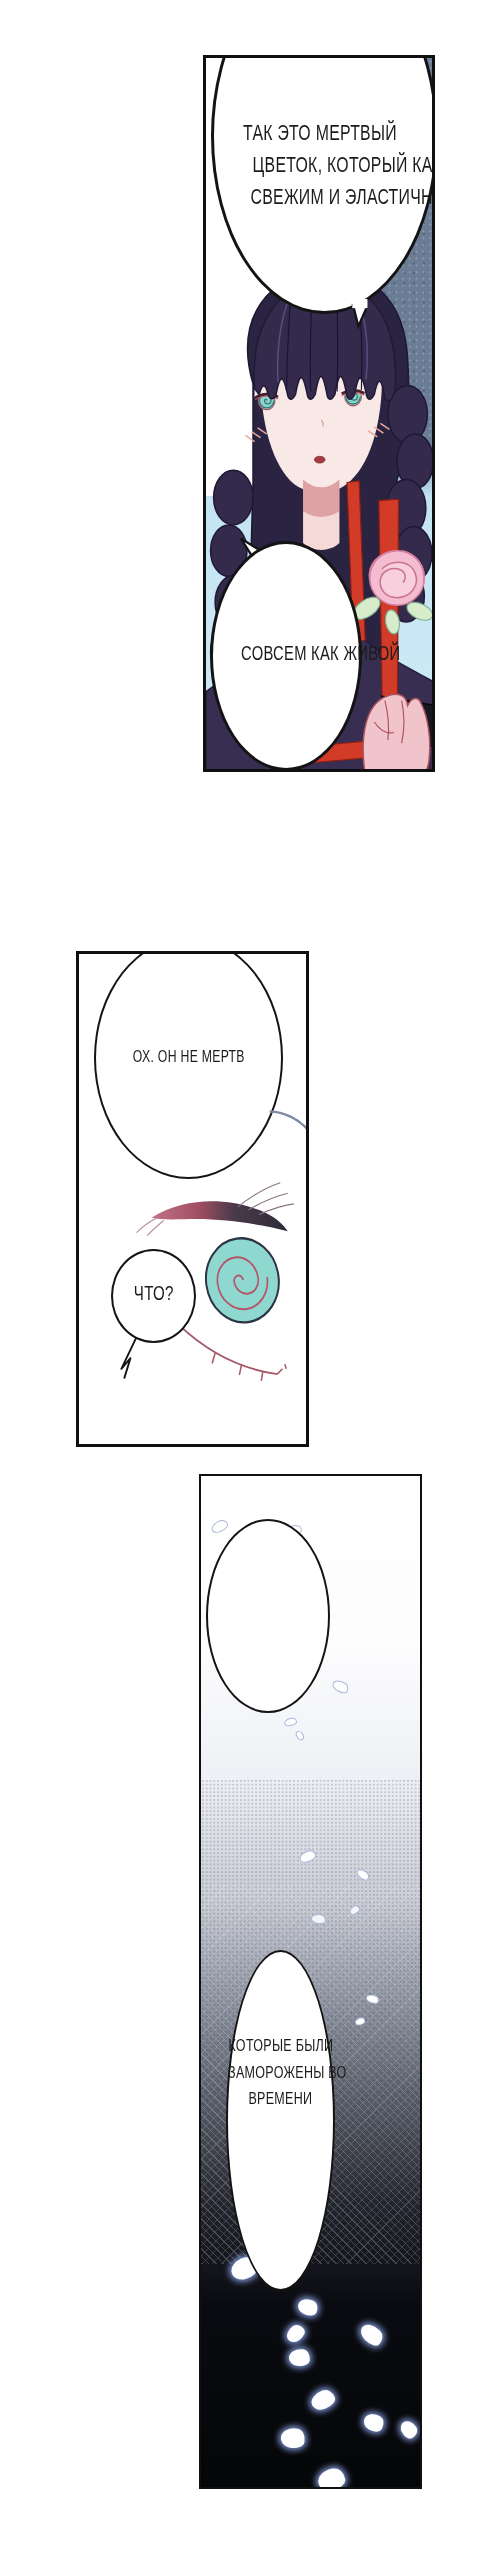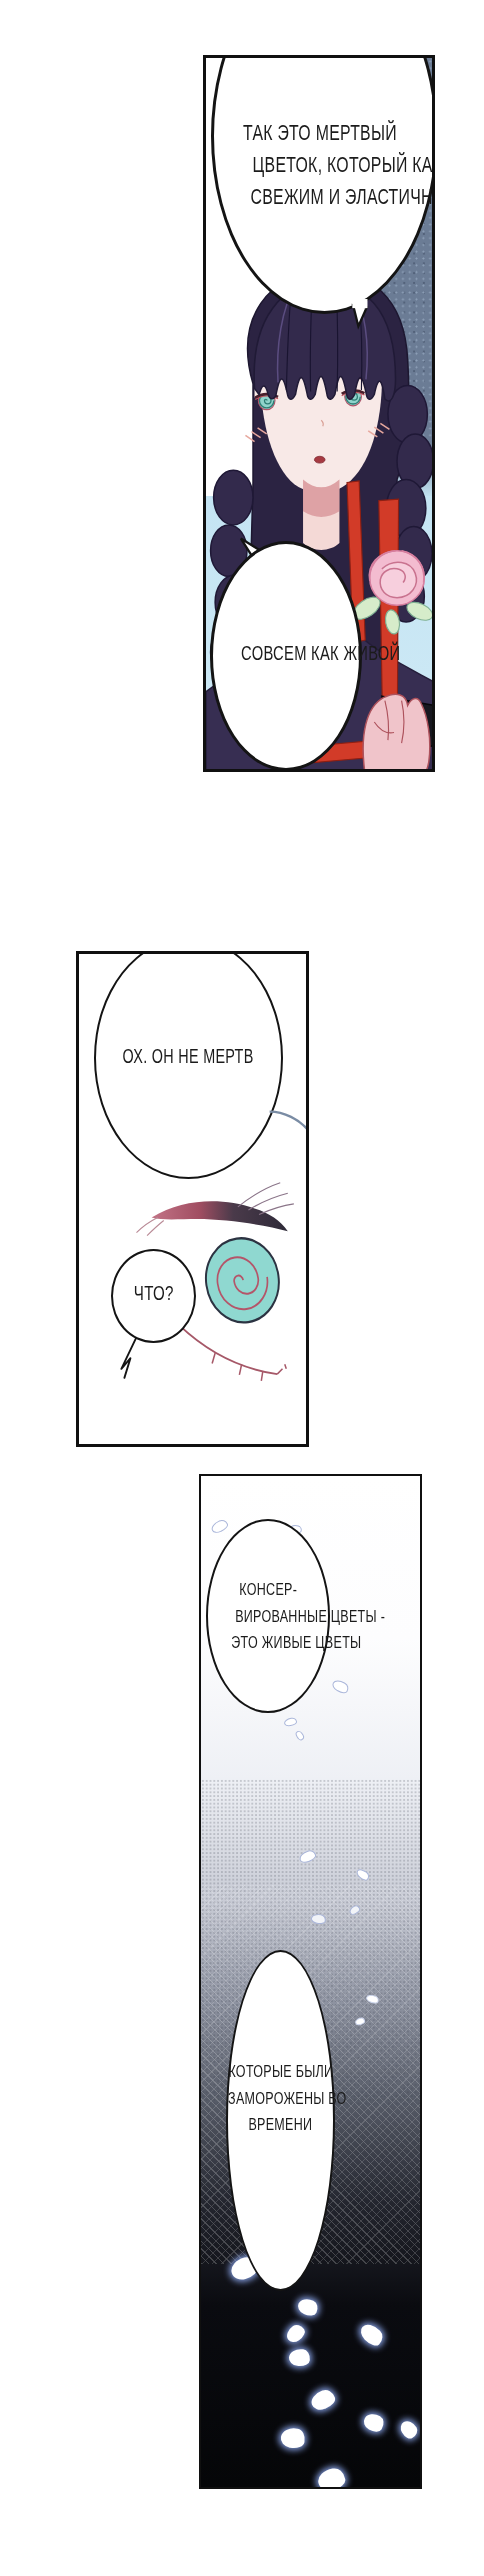--- a/index.html
+++ b/index.html
@@ -19,35 +19,35 @@
     background-size:6.8px 6.8px,9.8px 9.8px;background-position:0 0,3px 4.5px;}
   #p1-fade{left:112px;top:383px;width:120px;height:57px;background:linear-gradient(#6b7c95,#c4e4f3);}
   #p1-sky{left:0;top:438px;width:232px;height:279px;background:linear-gradient(#c4e4f3,#cfeaf6);}
   #p1-b1{left:5.3px;top:-100px;width:227px;height:356px;border-width:3px;}
   #p1-b1t{left:0;top:59px;width:227px;font-size:22px;line-height:32px;}
   #p1-b2{left:3.8px;top:483px;width:152px;height:230px;border-width:3px;}
   #p1-b2t{left:3.8px;top:582px;width:140px;font-size:20.5px;line-height:26px;}
   
   #p2{left:76px;top:951px;width:233px;height:496px;border-width:3px;}
   #p2-b1{left:15px;top:-16.7px;width:189px;height:242px;}
-  #p2-b1t{left:15px;top:91px;width:189px;font-size:20px;line-height:23px;}
+  #p2-b1t{left:15px;top:91px;width:189px;font-size:17px;line-height:23px;}
   #p2-b2{left:32px;top:295px;width:85px;height:94px;}
   #p2-b2t{left:32px;top:327px;width:85px;font-size:21px;line-height:23px;}
   
   #p3{left:199px;top:1474px;width:223px;height:1015px;border-width:2.3px;
       background:linear-gradient(180deg,#ffffff 0%,#fdfdfe 16%,#eef0f5 30%,#c9ccd6 42%,#8e93a1 52%,#555a66 62%,#23252e 72%,#0a0b10 82%,#050608 100%);}
   #p3-stipple{left:0;top:303px;width:223px;height:326px;opacity:.22;
       background-image:radial-gradient(circle,#3c414e 0.8px,transparent 1.1px);background-size:3.8px 3.8px;}
   #p3-hatch{left:0;top:409px;width:223px;height:379px;opacity:.25;
       background-image:repeating-linear-gradient(45deg,rgba(255,255,255,.8) 0 0.8px,transparent 0.8px 5.3px),
                        repeating-linear-gradient(-45deg,rgba(255,255,255,.6) 0 0.8px,transparent 0.8px 6.8px);}
   #p3-b1{left:5.3px;top:43px;width:124px;height:194px;}
   #p3-b1t{left:5.3px;top:100px;width:124px;font-size:17.4px;line-height:26.5px;}
   #p3-b2{left:25px;top:474px;width:109px;height:341px;}
-  #p3-b2t{left:3.8px;top:582px;width:152px;font-size:17.4px;line-height:26.5px;}
+  #p3-b2t{left:3.8px;top:556px;width:152px;font-size:17.4px;line-height:26.5px;}
   .petal-o{position:absolute;background:#fff;border:1.5px solid #aab6da;border-radius:62% 38% 55% 45%/55% 60% 40% 45%;box-sizing:border-box;}
   .petal-g{position:absolute;background:#fff;border-radius:62% 38% 55% 45%/55% 60% 40% 45%;
            box-shadow:0 0 6.8px 2.3px rgba(150,180,255,.85);}
 </style>
 </head>
 <body>
 
 <div id="page">
 
   <div class="panel" id="p1">
@@ -244,25 +244,20 @@
     <div class="petal-g" style="left:85px;top:850px;width:19px;height:15px;transform:rotate(-35deg)"></div>
     <div class="petal-g" style="left:88px;top:873px;width:20.5px;height:17.4px;transform:rotate(5deg)"></div>
     <div class="petal-g" style="left:159px;top:850px;width:23.5px;height:16.7px;transform:rotate(45deg)"></div>
     <div class="petal-g" style="left:110px;top:915px;width:23.5px;height:18px;transform:rotate(-20deg)"></div>
     <div class="petal-g" style="left:163px;top:938px;width:19.7px;height:16.7px;transform:rotate(30deg)"></div>
     <div class="petal-g" style="left:80px;top:952px;width:23.5px;height:19.7px;transform:rotate(10deg)"></div>
     <div class="petal-g" style="left:117px;top:993px;width:26.5px;height:20.5px;transform:rotate(-10deg)"></div>
     <div class="petal-g" style="left:199px;top:946px;width:18px;height:15px;transform:rotate(60deg)"></div>
 
     <div class="bubble" id="p3-b1"></div>
-    <div class="btxt" id="p3-b1t">
-      <span class="cl"><span>КОНСЕР-</span></span>
-      <span class="cl"><span>ВИРОВАННЫЕ ЦВЕТЫ -</span></span>
-      <span class="cl"><span>ЭТО ЖИВЫЕ ЦВЕТЫ</span></span>
-    </div>
 
     <div class="bubble" id="p3-b2"></div>
     <div class="btxt" id="p3-b2t">
       <span class="cl"><span>КОТОРЫЕ БЫЛИ</span></span>
       <span class="cl"><span>ЗАМОРОЖЕНЫ ВО</span></span>
       <span class="cl"><span>ВРЕМЕНИ</span></span>
     </div>
   </div>
 
 </div>

